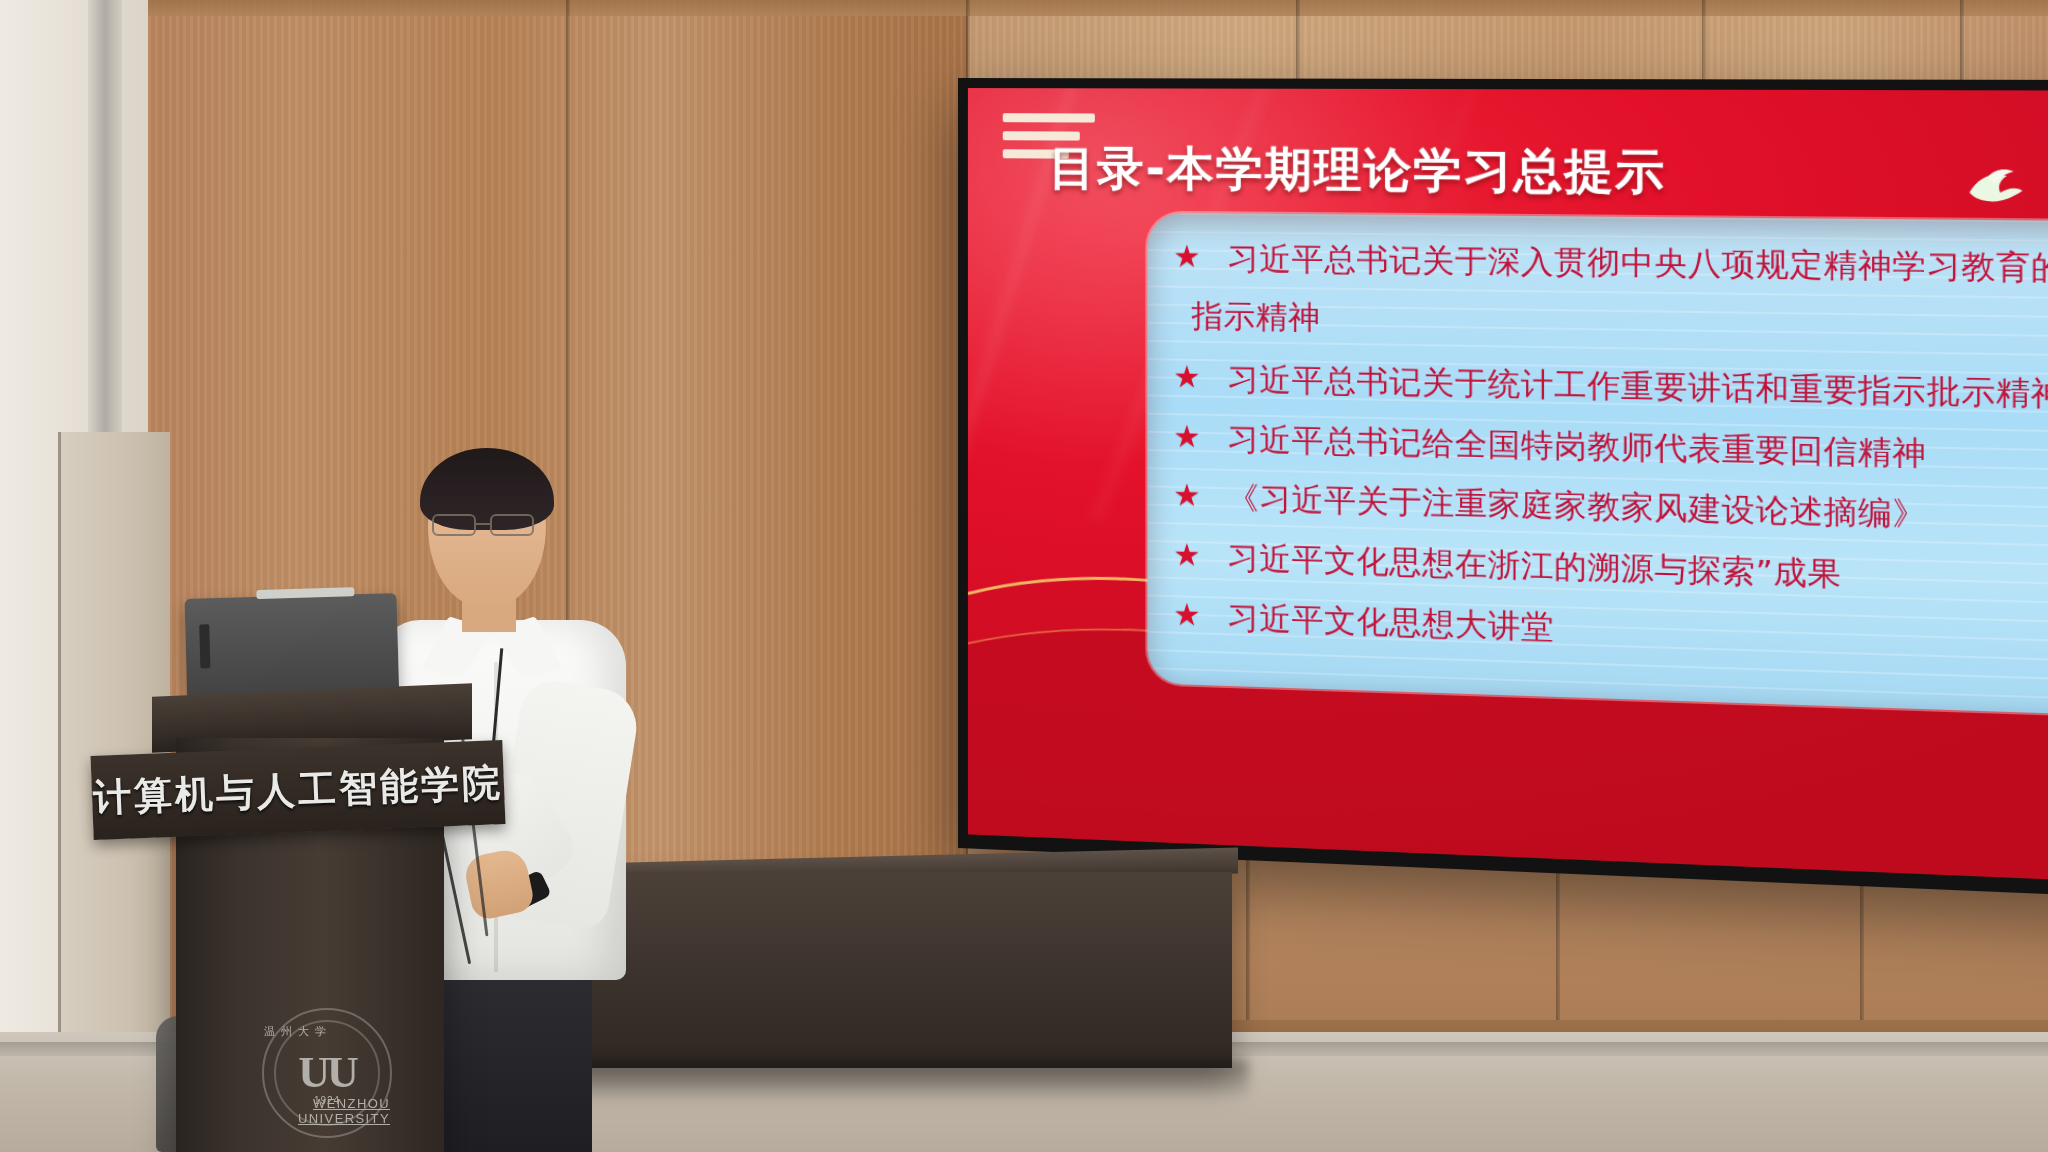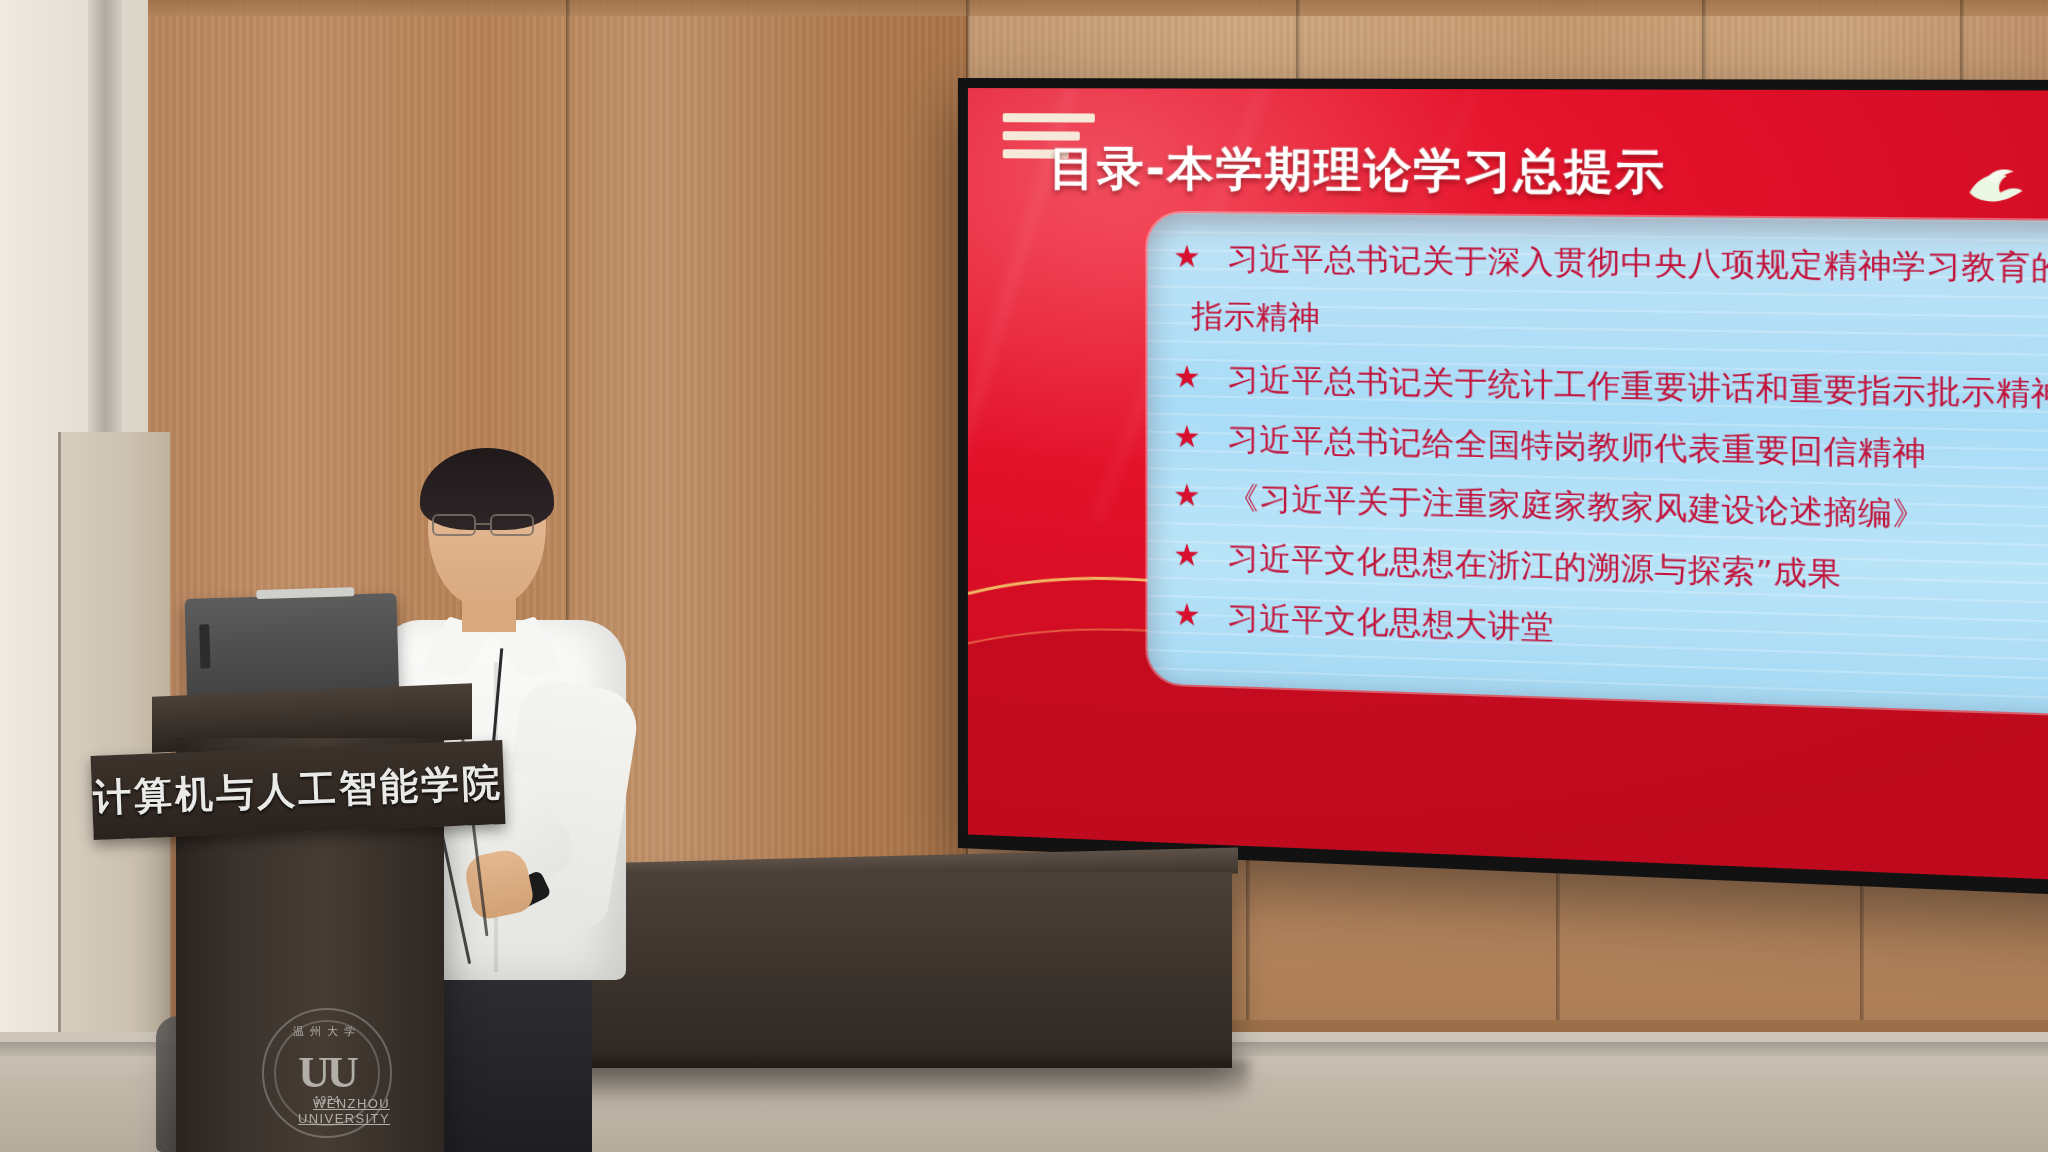--- a/index.html
+++ b/index.html
@@ -178,21 +178,21 @@
   }
   .uni-logo .mark{
     font-family:"Liberation Serif", serif; font-size:44px; color:#ddddd8;
     font-weight:bold; letter-spacing:-3px; line-height:1;
   }
   .uni-logo .yr{
     position:absolute; bottom:30px; left:0; right:0; text-align:center;
     font-size:10px; color:#ddddd8; letter-spacing:1px;
   }
   .uni-logo .cn{
-    position:absolute; top:14px; left:0; right:0; text-align:center;
+    position:absolute; top:14px; left:0; right:0; 
     font-size:11px; color:#ddddd8; letter-spacing:6px;
   }
   .uni-logo .en{
     position:absolute; bottom:10px; left:0; right:0; text-align:right;
     font-size:13px; color:#ddddd8; letter-spacing:1.4px;text-decoration:underline;
   }
 
   .laptop{
     position:absolute; left:186px; top:596px; width:212px; height:112px;
     background:linear-gradient(180deg,#5c5c5c,#3f3f3f);

